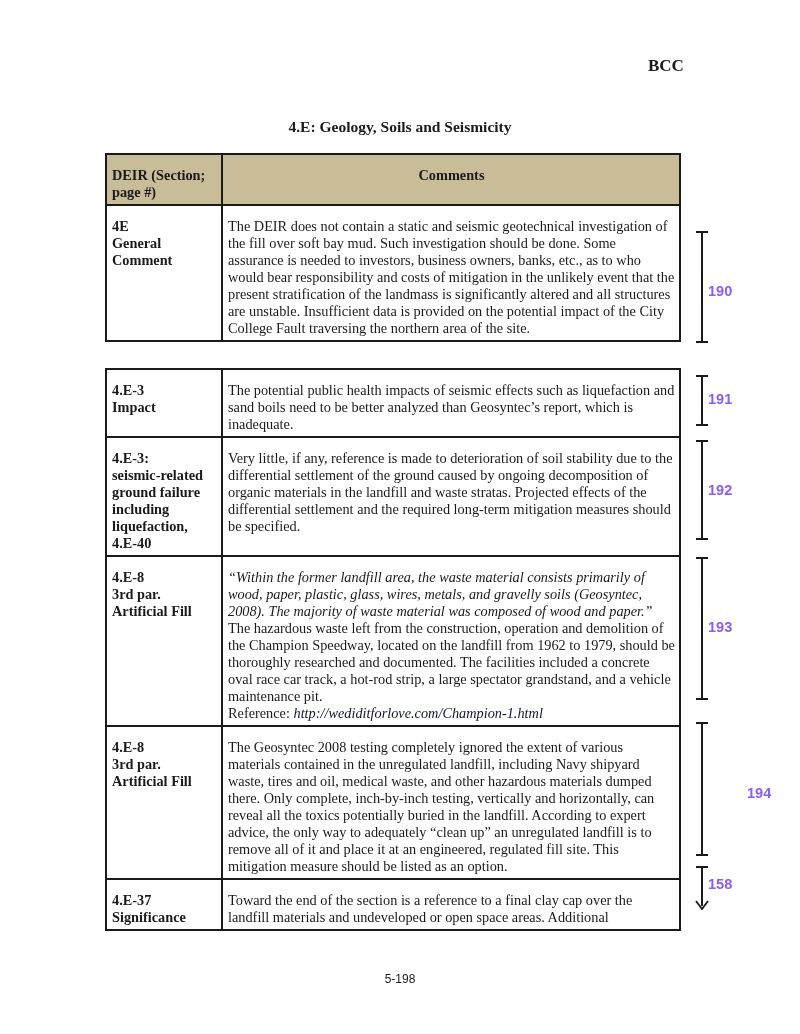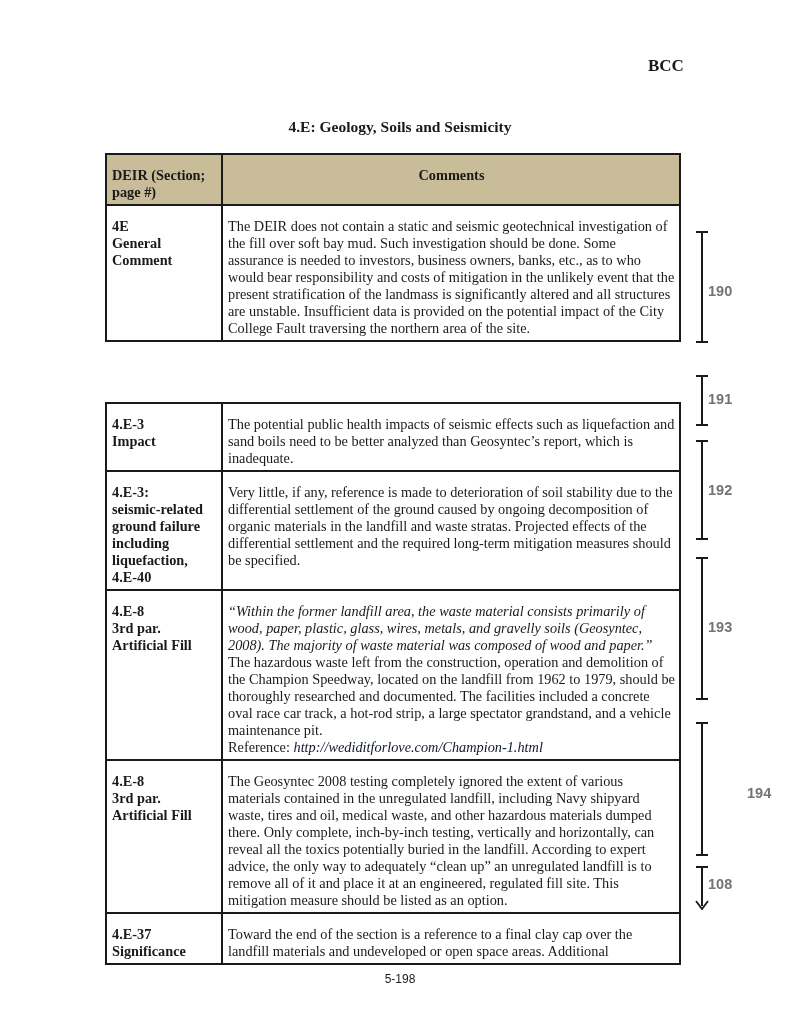--- a/index.html
+++ b/index.html
@@ -9,31 +9,31 @@
          font-weight: bold; font-size: 17px; color: #1a1a1a; }
   .title { position: absolute; left: 0; width: 800px; top: 118px; text-align: center;
            font-weight: bold; font-size: 15.5px; }
   table { position: absolute; border-collapse: collapse; left: 105px; width: 576px;
           table-layout: fixed; font-size: 14.3px; line-height: 17px; }
   td { border: 2px solid #1a1a1a; vertical-align: top; padding: 12px 4px 3px 5px; }
   td.sec { width: 105px; font-weight: bold; }
   .hdr td { background: #c8bd98; }
   .hdr td.comments { text-align: center; font-weight: bold; margin-left: 48px; }
   #t1 { top: 153px; }
-  #t2 { top: 368px; left: 105px; width: 576px; margin-top: 34px; }
+  #t2 { top: 368px; left: 105px; width: 576px; }
   .it { font-style: italic; }
   .link { color: #0f172a; font-style: italic; }
   .marker { position: absolute; left: 695px; width: 14px; }
   .marker .line { position: absolute; left: 6px; width: 2px; background: #1a1a1a; top: 0; bottom: 0; }
   .marker .cap { position: absolute; left: 1px; width: 12px; height: 2px; background: #1a1a1a; }
   .marker .cap.top { top: 0; }
   .marker .cap.bot { bottom: 0; }
   .marker .arrow { position: absolute; left: 0; bottom: -2px; width: 14px; height: 10px; }
   .num { position: absolute; left: 708px; font-family: "Liberation Sans", sans-serif;
-         font-weight: bold; font-size: 14.5px; color: #737373; }
+         font-weight: bold; font-size: 14.5px; color: #8b5cf6; }
   .pagenum { position: absolute; left: 0; width: 800px; top: 972px; text-align: center;
              font-family: "Liberation Sans", sans-serif; font-size: 12px; color: #1a1a1a; }
 </style>
 </head>
 <body>
 
 <div class="bcc">BCC</div>
 <div class="title">4.E: Geology, Soils and Seismicity</div>
 
 <table id="t1">
@@ -138,15 +138,15 @@
 </div>
 <div class="num" style="top:785px;margin-left:39px;">194</div>
 
 <div class="marker" style="top:866px;height:42px;">
   <div class="line" style="bottom:2px;"></div>
   <div class="cap top"></div>
   <svg class="arrow" viewBox="0 0 14 10">
     <polyline points="1,1 7,9 13,1" fill="none" stroke="#1a1a1a" stroke-width="1.8"></polyline>
   </svg>
 </div>
-<div class="num" style="top:876px;">108</div>
+<div class="num" style="top:876px;">158</div>
 
 <div class="pagenum">5-198</div>
 
 </body></html>

